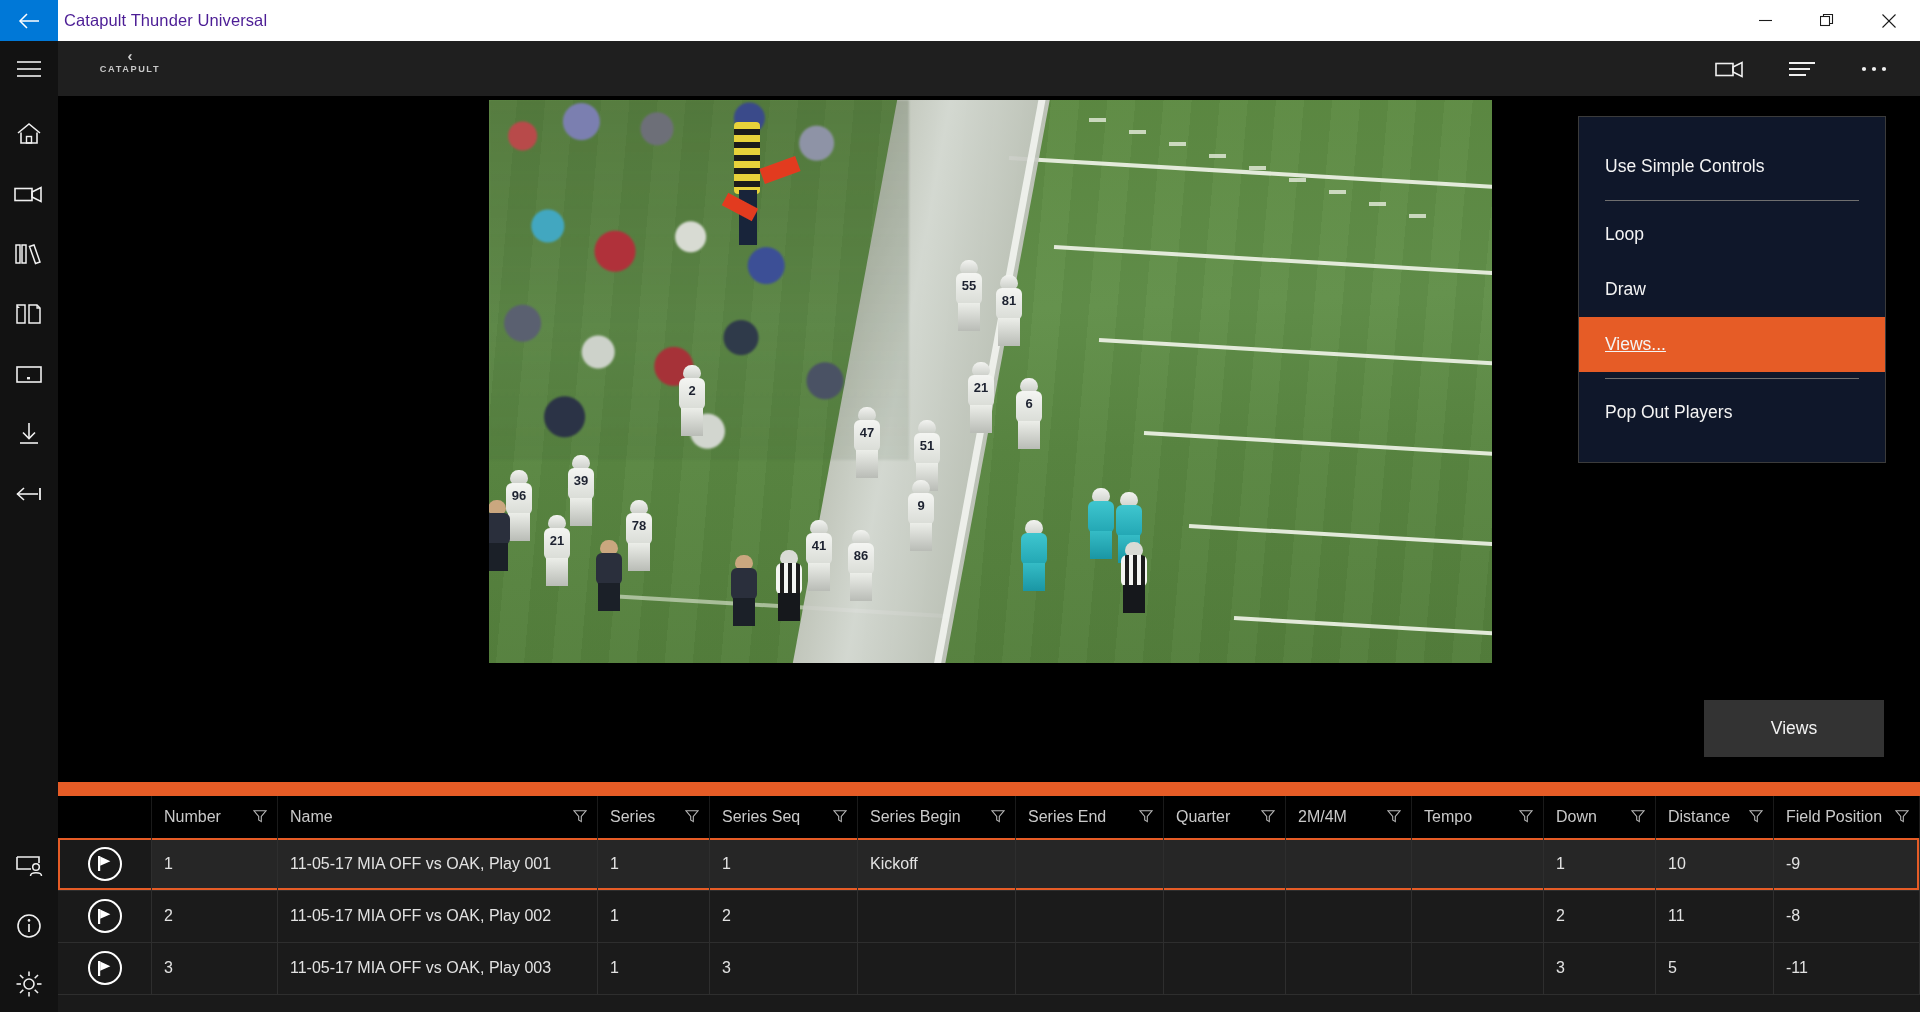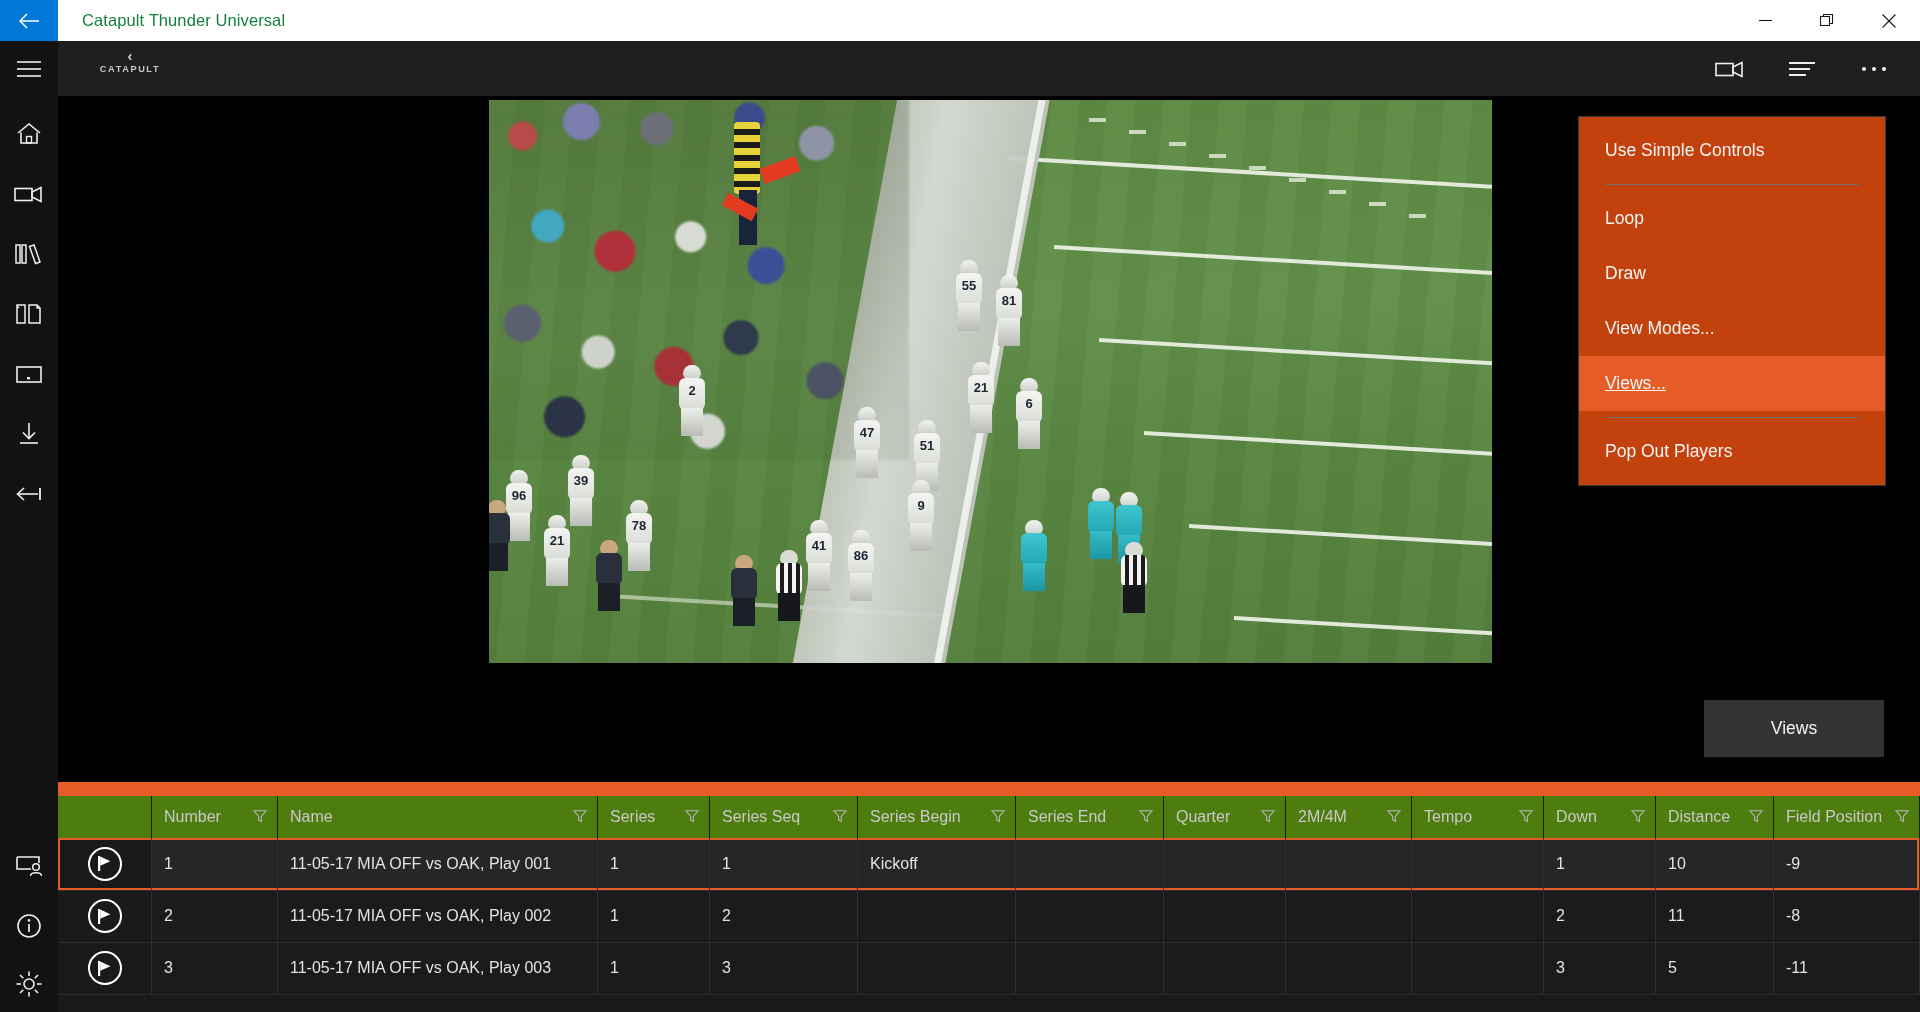--- a/index.html
+++ b/index.html
@@ -15,21 +15,21 @@
   .titlebar {
     position:absolute; left:0; top:0; width:1920px; height:41px;
     background:#ffffff; display:flex; align-items:center;
   }
   .back-btn {
     width:58px; height:41px; background:#0078d7;
     display:flex; align-items:center; justify-content:center; cursor:pointer;
   }
   .back-btn svg { display:block; }
   .titletext {
-    margin-left:24px; font-size:16.5px; color:#15803d; letter-spacing:.1px;
+    margin-left:6px; font-size:16.5px; color:#4c1d95; letter-spacing:.1px;
     white-space:nowrap;
   }
   .wincontrols { position:absolute; right:0; top:0; height:41px; display:flex; }
   .wc {
     width:62px; height:41px; display:flex; align-items:center; justify-content:center;
     cursor:pointer;
   }
 
   
   .rail {
@@ -165,21 +165,21 @@
   .plr.ref .helm { background:#d9dbd5; }
   .plr.ref .body { background:repeating-linear-gradient(90deg,#f4f5f2 0 4px,#1c1c1c 4px 8px); }
   .plr.ref .legs { background:#16181c; }
   .plr.staff .helm { background:#caa77f; }
   .plr.staff .body { background:#2a2f3c; }
   .plr.staff .legs { background:#1b2028; }
 
   
   .ctxmenu {
     position:absolute; left:1578px; top:116px; width:308px;
-    background:#c2410c; border:1px solid #3b3b3b; padding:6px 0;
+    background:#0f172a; border:1px solid #3b3b3b; padding:22px 0;
     box-shadow:0 3px 14px rgba(0,0,0,.6);
   }
   .ctx-item {
     height:55px; display:flex; align-items:center; padding:0 26px;
     font-size:17.5px; color:#f4f4f4; cursor:pointer; white-space:nowrap;
   }
   .ctx-item.selected { background:#e65c26;text-decoration:underline; }
   .ctx-sep { height:1px; background:#6f6f6f; margin:6px 26px; }
 
   
@@ -190,21 +190,21 @@
   }
 
   
   .tablewrap {
     position:absolute; left:58px; top:782px; width:1862px; height:230px;
     background:#1a1a1a;
   }
   .orangebar { height:14px; background:#e65c26; }
   table { border-collapse:collapse; width:1862px; table-layout:fixed; }
   thead th {
-    background:#4d7c0f; color:#c9c9c9; font-size:16px; font-weight:normal;
+    background:#000000; color:#c9c9c9; font-size:16px; font-weight:normal;
     text-align:left; height:42px; padding:0 0 0 12px;
     border-right:1px solid #1a1a1a; position:relative; white-space:nowrap;
   }
   thead th .fnl { position:absolute; right:10px; top:13px; }
   tbody td {
     background:#1b1b1b; color:#e2e2e2; font-size:16px; height:52px;
     padding:0 0 0 12px; border-right:1px solid #2e2e2e;
     border-bottom:1px solid #2e2e2e; white-space:nowrap; overflow:hidden;
   }
   tbody tr.sel td { background:#262626; }
@@ -540,23 +540,20 @@
   <div class="ctxmenu" id="ctxmenu">
       <div class="ctx-item">
         <span>Use Simple Controls</span>
       </div>
       <div class="ctx-sep"></div>
       <div class="ctx-item">
         <span>Loop</span>
       </div>
       <div class="ctx-item">
         <span>Draw</span>
-      </div>
-      <div class="ctx-item">
-        <span>View Modes...</span>
       </div>
       <div class="ctx-item selected">
         <span>Views...</span>
       </div>
       <div class="ctx-sep"></div>
       <div class="ctx-item">
         <span>Pop Out Players</span>
       </div>
     </div>
 

